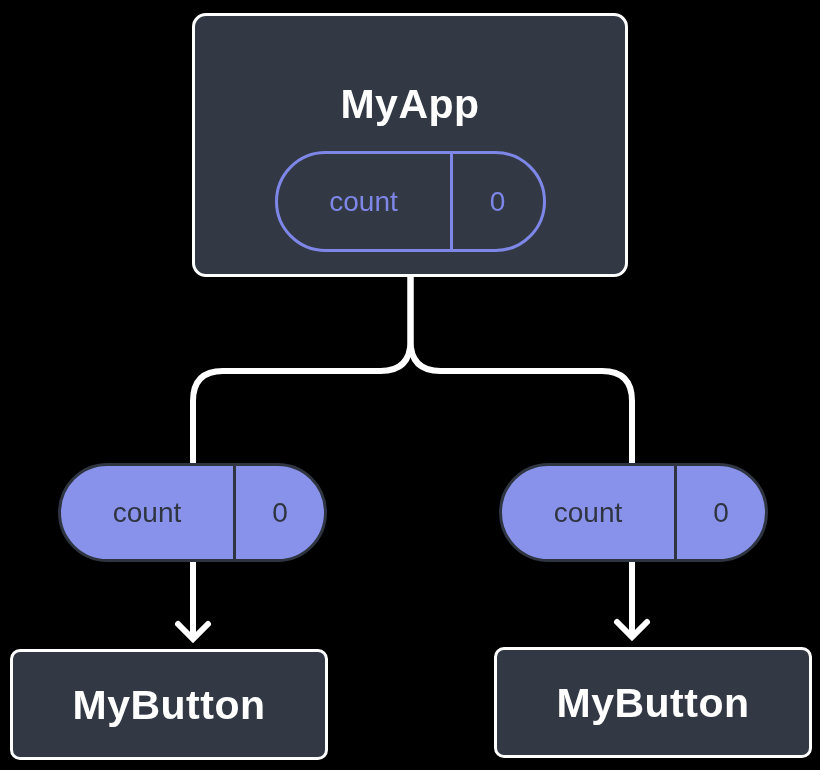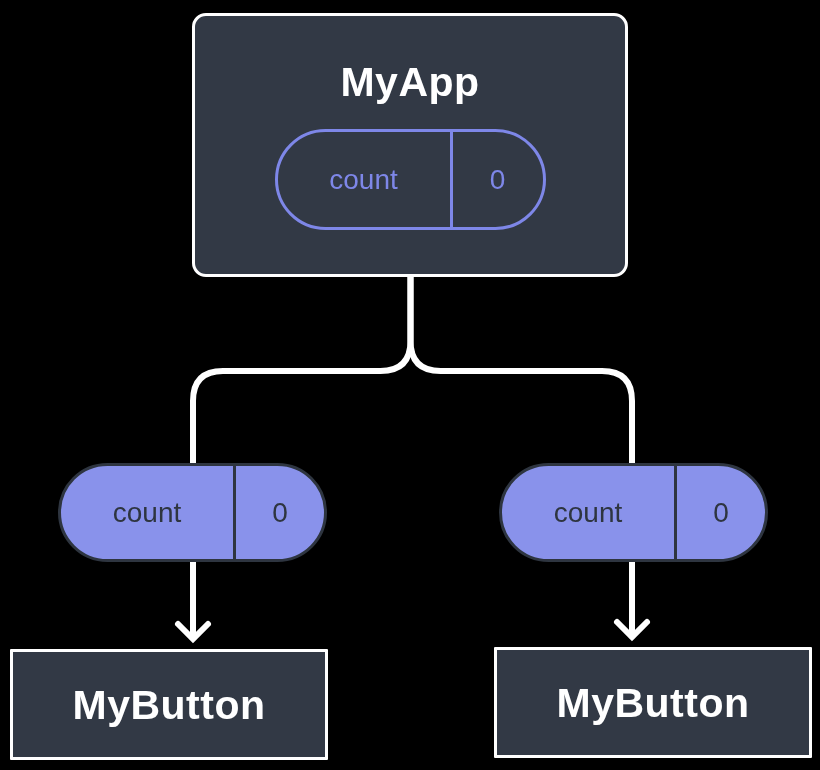--- a/index.html
+++ b/index.html
@@ -34,37 +34,38 @@
     stroke-linejoin: miter;
   }
   .node {
     position: absolute;
     box-sizing: border-box;
     background: var(--node-fill, #323945);
     border: 3px solid var(--node-border, #ffffff);
     display: flex;
     flex-direction: column;
     align-items: center;
+    justify-content: center;
   }
   .node-root {
     left: 192px; top: 13px;
     width: 436px; height: 264px;
     border-radius: 14px;
   }
   .node-title {
     color: var(--node-text, #ffffff);
     font-size: 41px;
     font-weight: 700;
     line-height: 52px;
     letter-spacing: 0.5px;
   }
   .node-root .node-title { margin-top: 40px; }
   .node-button {
     width: 318px; height: 111px;
-    border-radius: 1px;
+    border-radius: 10px;
     justify-content: center;
   }
   .node-button-left  { left: 10px;  top: 649px; }
   .node-button-right { left: 494px; top: 647px; }
   .pill {
     box-sizing: border-box;
     display: flex;
     align-items: stretch;
     border-radius: 60px;
     font-size: 28px;

